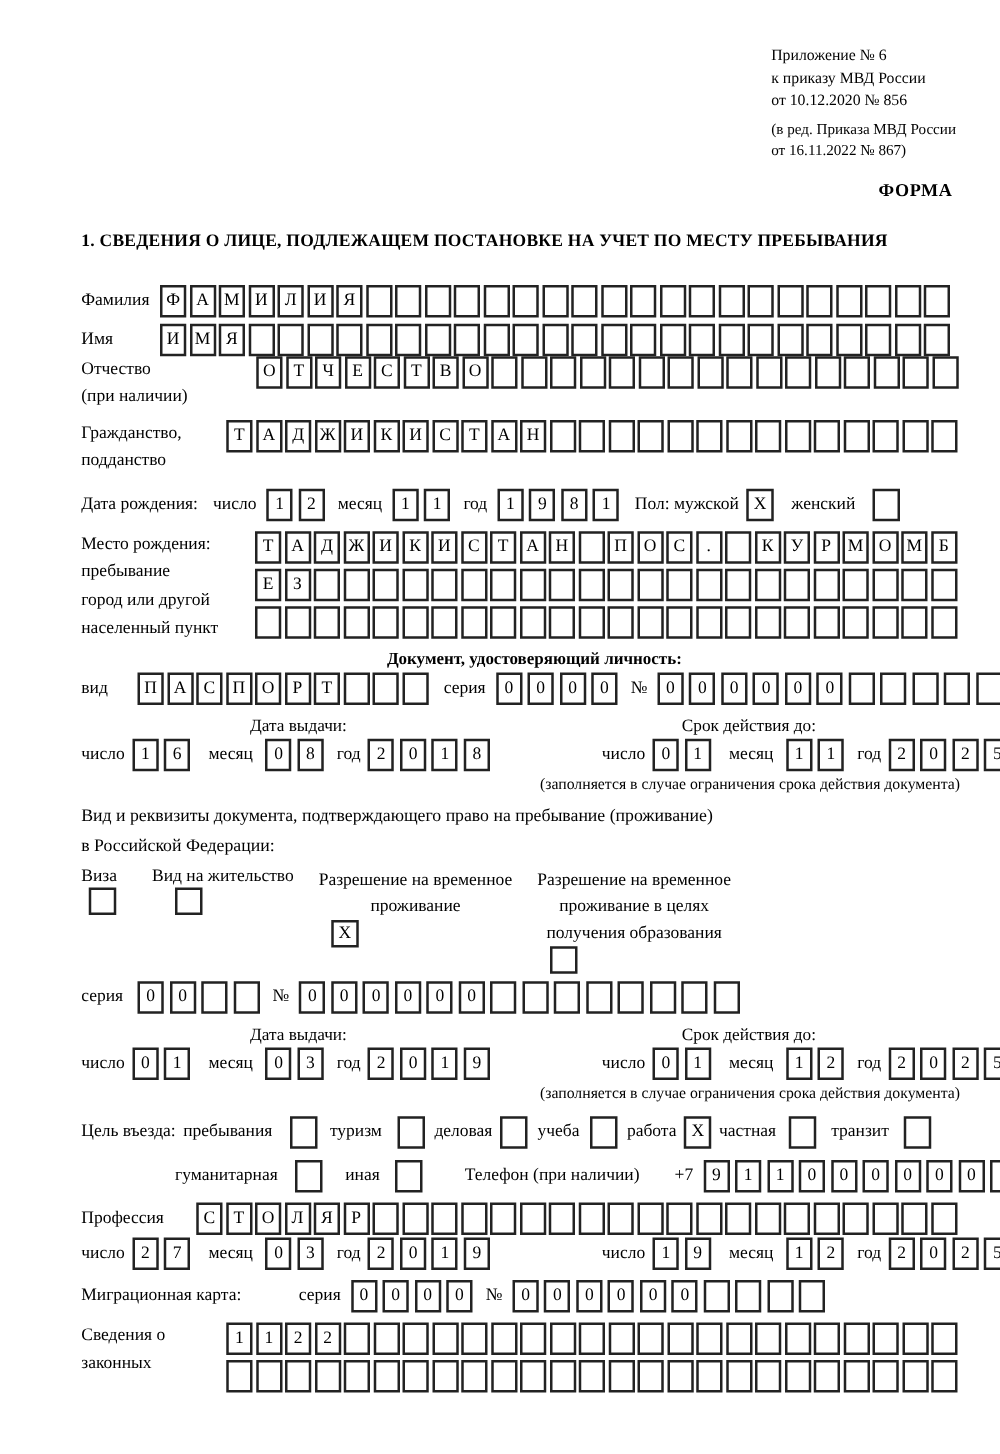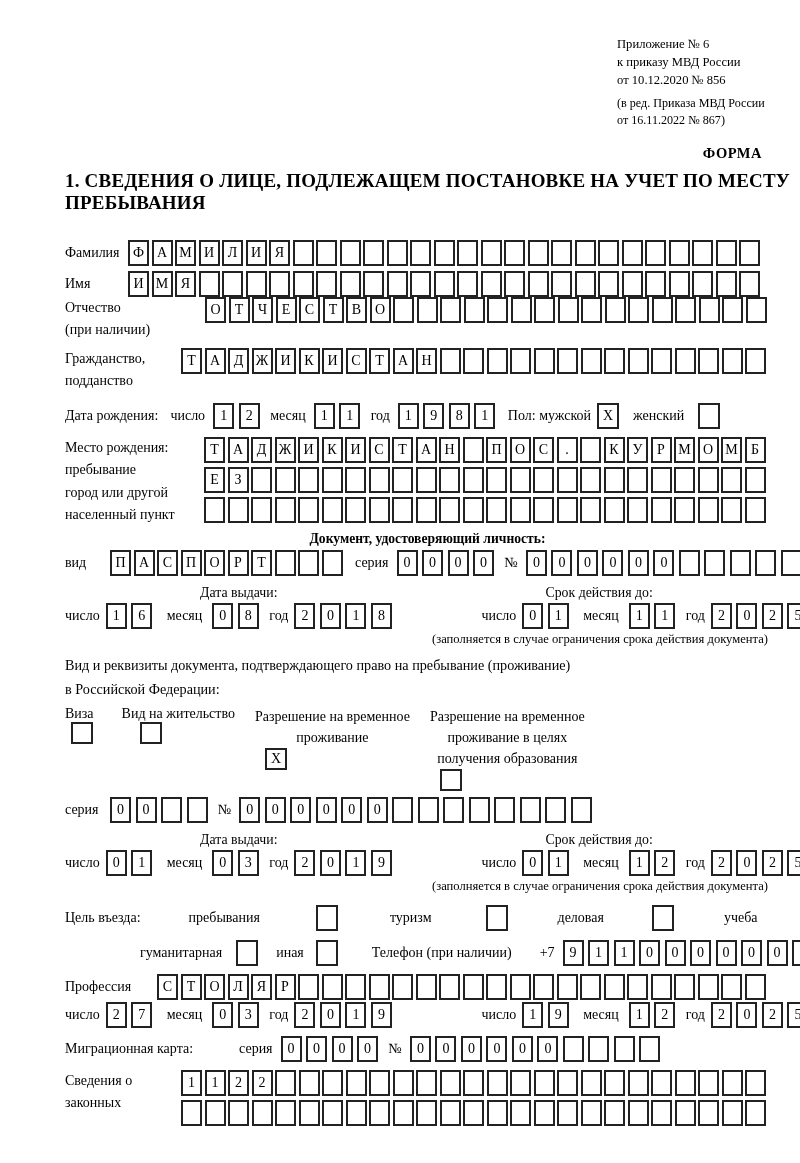--- a/index.html
+++ b/index.html
@@ -3,21 +3,21 @@
 <meta charset="utf-8">
 <style>
   html,body{margin:0;padding:0;background:#fff;}
   body{width:800px;min-height:1163px;color:#000;font-family:"Liberation Serif","DejaVu Serif",serif;font-size:14px;overflow:hidden;}
   .page{box-sizing:border-box;width:800px;min-height:1163px;padding:36px 10px 20px 65px;}
   .topright{margin-left:552px;font-size:12.6px;line-height:1.42;}
   .topright .edition{font-size:12.1px;margin-top:5px;}
   .forma{text-align:right;padding-right:28px;font-weight:bold;font-size:14.5px;margin-top:16px;letter-spacing:.5px;}
   .title{text-align:center;font-weight:bold;font-size:15px;margin-top:12px;line-height:1.55;letter-spacing:.2px;}
   .blank-line{display:inline-block;width:56px;border-bottom:2px solid #000;height:13px;margin-left:14px;}
-  .section1{font-weight:bold;font-size:19px;margin-top:8px;letter-spacing:.2px;}
+  .section1{font-weight:bold;font-size:14px;margin-top:24px;letter-spacing:.2px;}
   .row{display:flex;align-items:center;margin-top:5px;}
   .row.top{align-items:flex-start;}
   .cellrow{display:inline-flex;flex-wrap:nowrap;}
   .cell{box-sizing:border-box;flex:0 0 21px;width:21px;height:26px;border:2px solid #222;margin-right:2.5px;display:inline-flex;align-items:center;justify-content:center;font-size:14px;background:#fff;}
   .dcells .cell{margin-right:4.5px;}
   .cbx{box-sizing:border-box;display:inline-flex;width:22px;height:26px;border:2px solid #222;align-items:center;justify-content:center;font-size:14px;background:#fff;flex:0 0 22px;}
   .lbl{white-space:nowrap;}
   .stack{display:flex;flex-direction:column;line-height:22.5px;}
   .w-surname{width:63px;flex:0 0 63px;}
   .w-patr{width:140px;flex:0 0 140px;}
@@ -484,21 +484,21 @@
     <span class="cellrow dcells ml6">
         <span class="cell">2</span>
         <span class="cell">0</span>
         <span class="cell">2</span>
         <span class="cell">5</span>
       </span>
   </div>
 
   <div class="note">(заполняется в случае ограничения срока действия документа)</div>
 
-  <div class="row" style="margin-top:11px;gap:42px;">
+  <div class="row" style="margin-top:11px;">
     <span class="lbl">Цель въезда:</span>
     <span class="lbl ml6">пребывания</span>
     <span class="cbx ml14"></span>
     <span class="lbl ml10">туризм</span>
     <span class="cbx ml12"></span>
     <span class="lbl ml8">деловая</span>
     <span class="cbx ml6"></span>
     <span class="lbl ml8">учеба</span>
     <span class="cbx ml8"></span>
     <span class="lbl ml8">работа</span>

